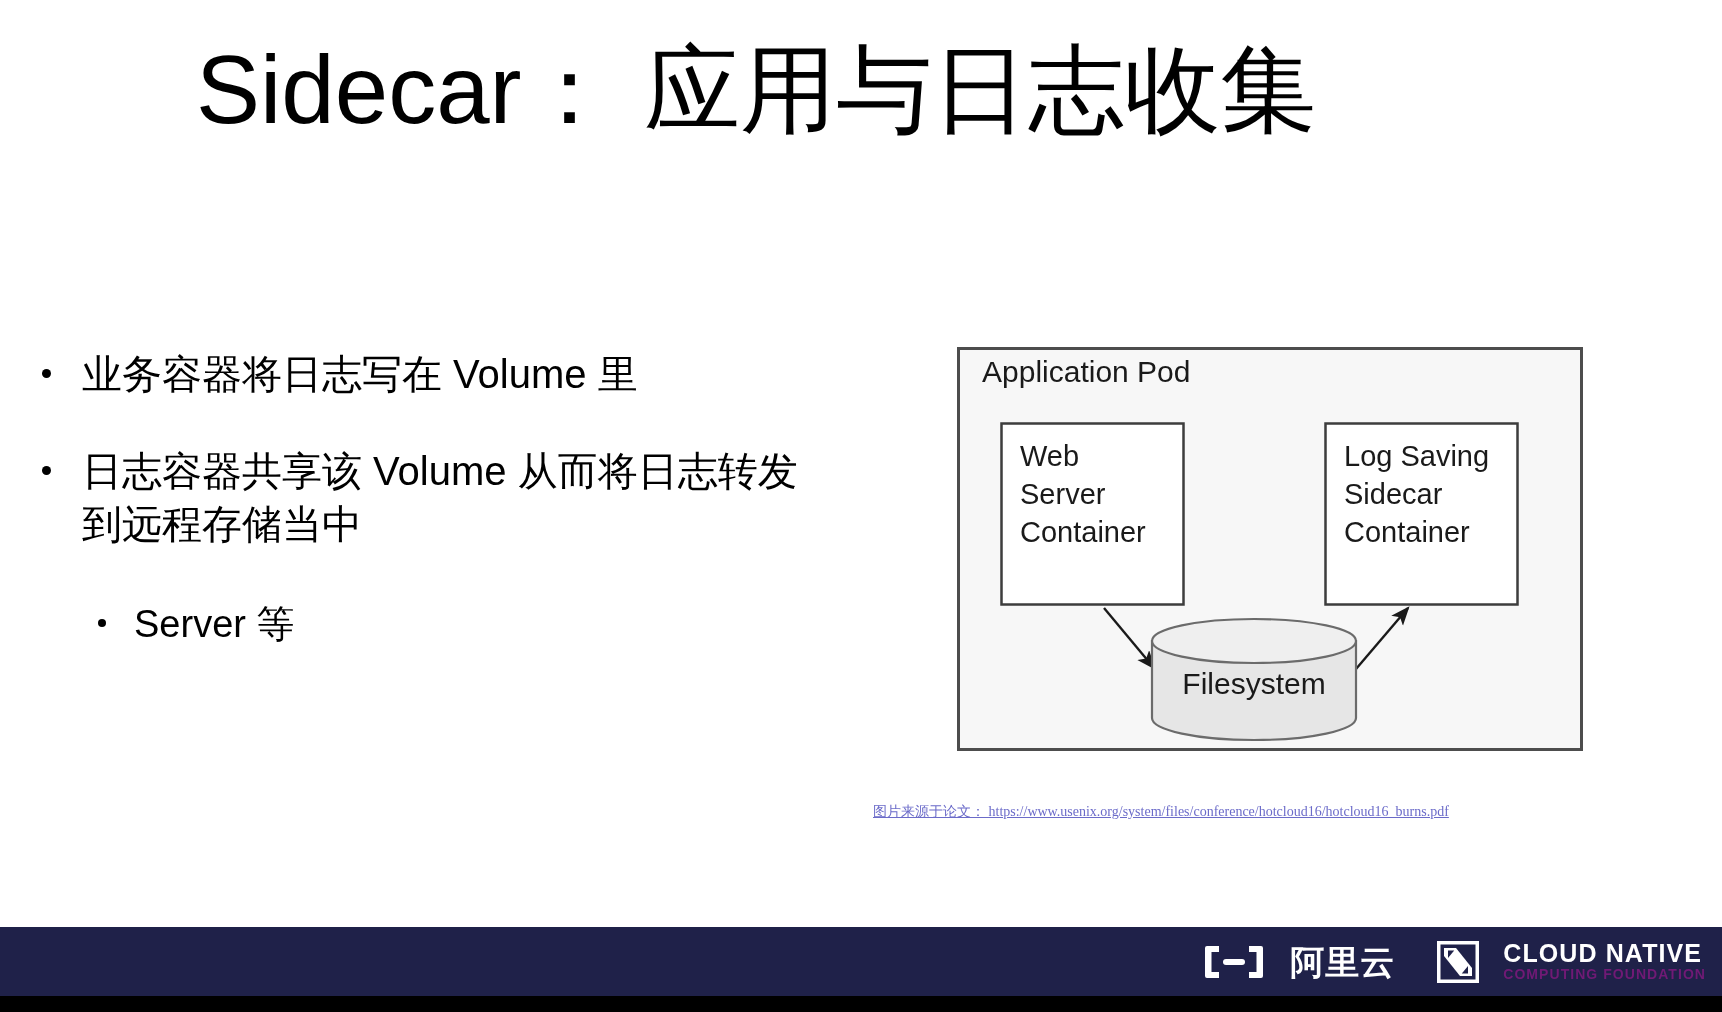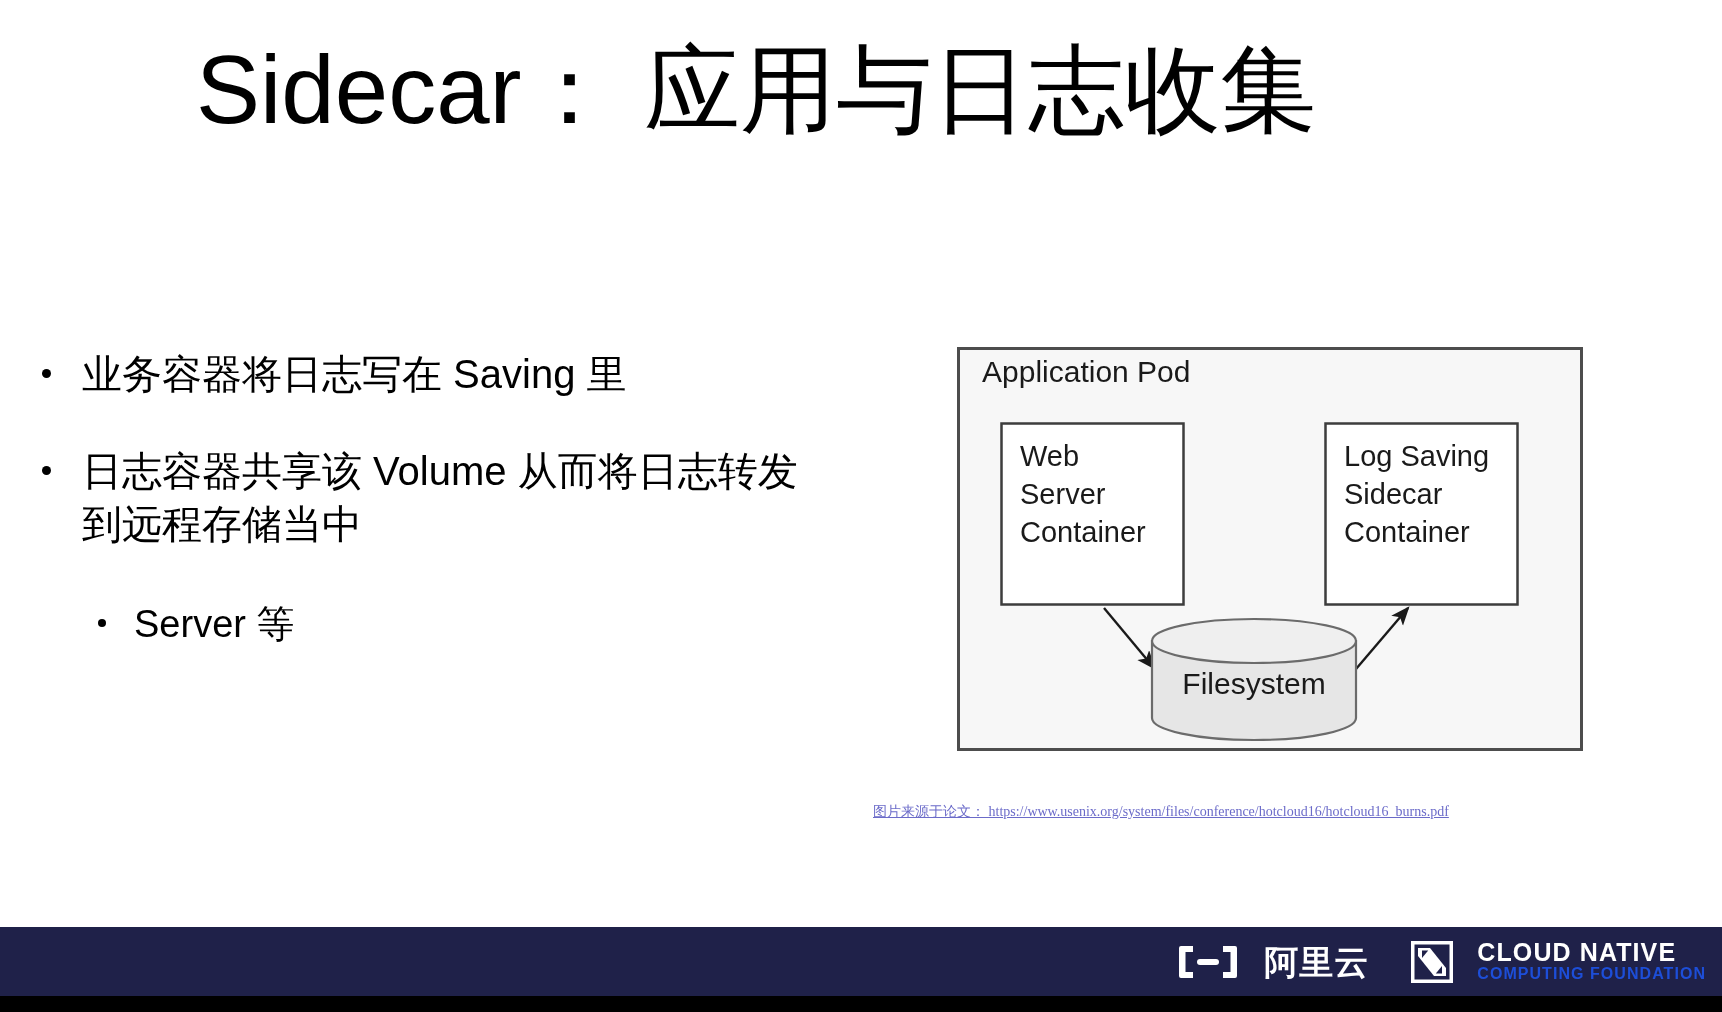--- a/index.html
+++ b/index.html
@@ -155,40 +155,40 @@
   .cncf-text { line-height: 1; }
   .cncf-line1 {
     font-size: 25px;
     font-weight: 700;
     color: #ffffff;
     letter-spacing: 1.1px;
     line-height: 1.02;
     display: block;
   }
   .cncf-line2 {
-    font-size: 16px;
+    font-size: 14px;
     font-weight: 700;
-    color: #1d4ed8;
+    color: #701a75;
     letter-spacing: 1.05px;
     line-height: 1.1;
     display: block;
   }
 </style>
 </head>
 <body>
 
 <div class="slide">
 
   <div class="slide-title">Sidecar： 应用与日志收集</div>
 
   <div class="body-col">
 
     <div class="bullet-l1">
       <span class="dot"></span>
-      <span>业务容器将日志写在 Saving 里</span>
+      <span>业务容器将日志写在 Volume 里</span>
     </div>
 
     <div class="bullet-l1">
       <span class="dot"></span>
       <span>日志容器共享该 Volume 从而将日志转发到远程存储当中</span>
     </div>
 
     <div class="bullet-l2">
       <span class="dot"></span>
       <span>Server 等</span>

